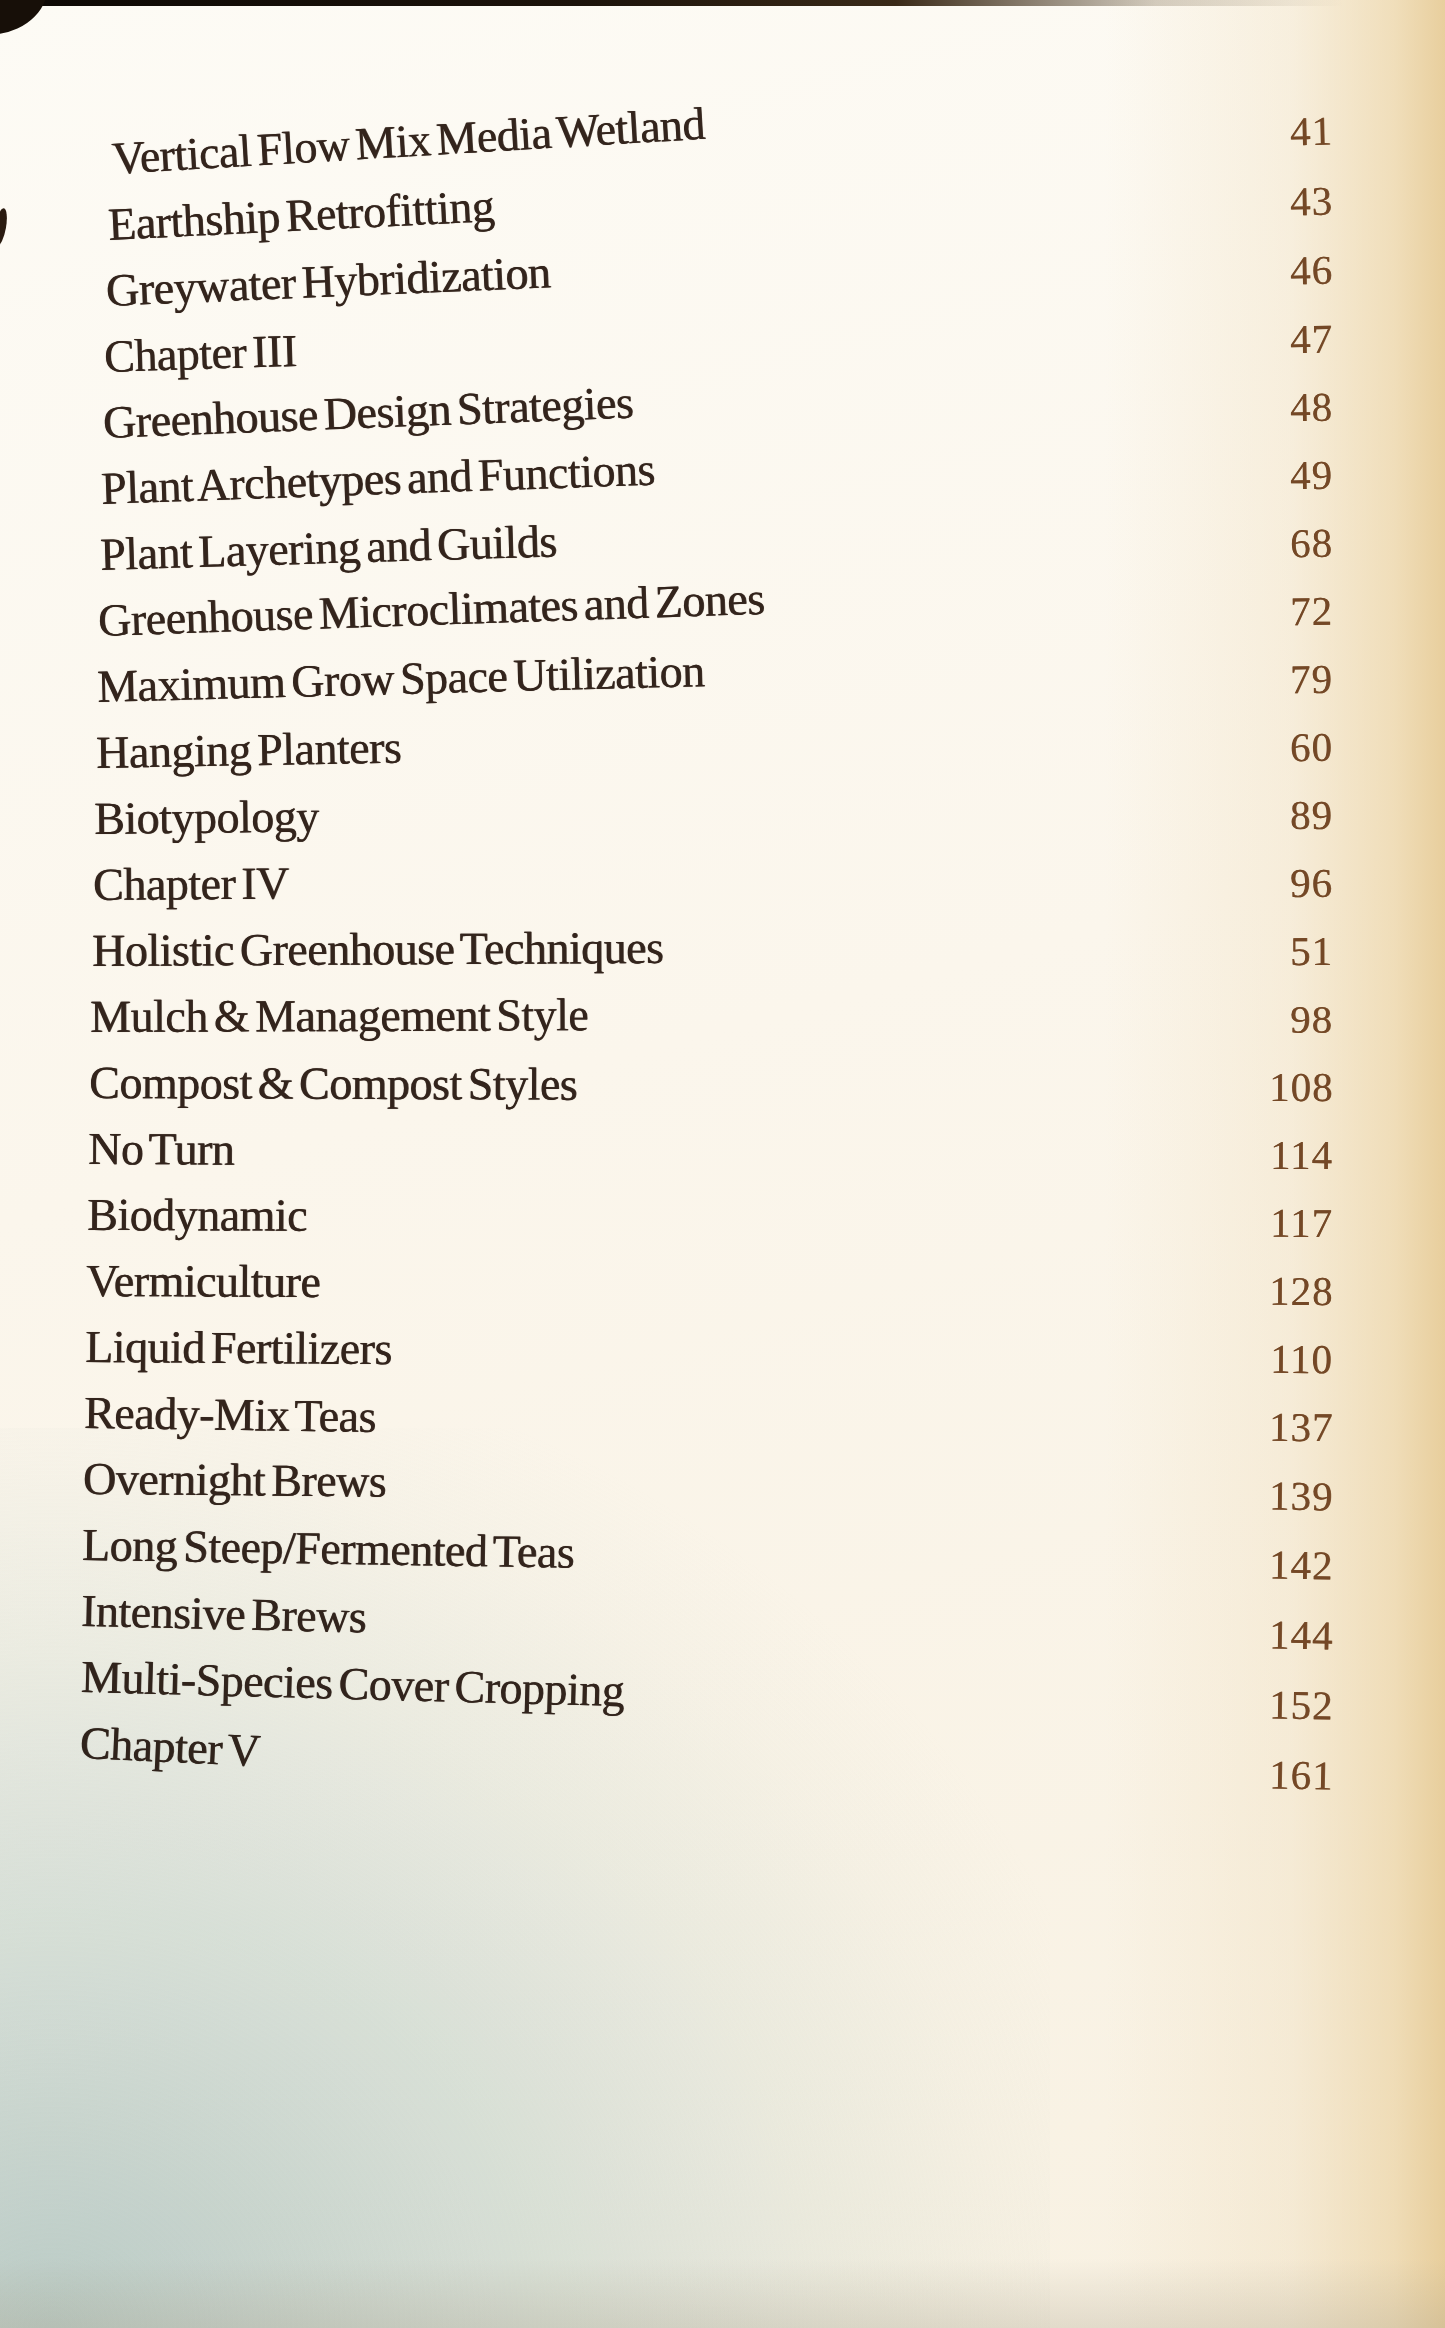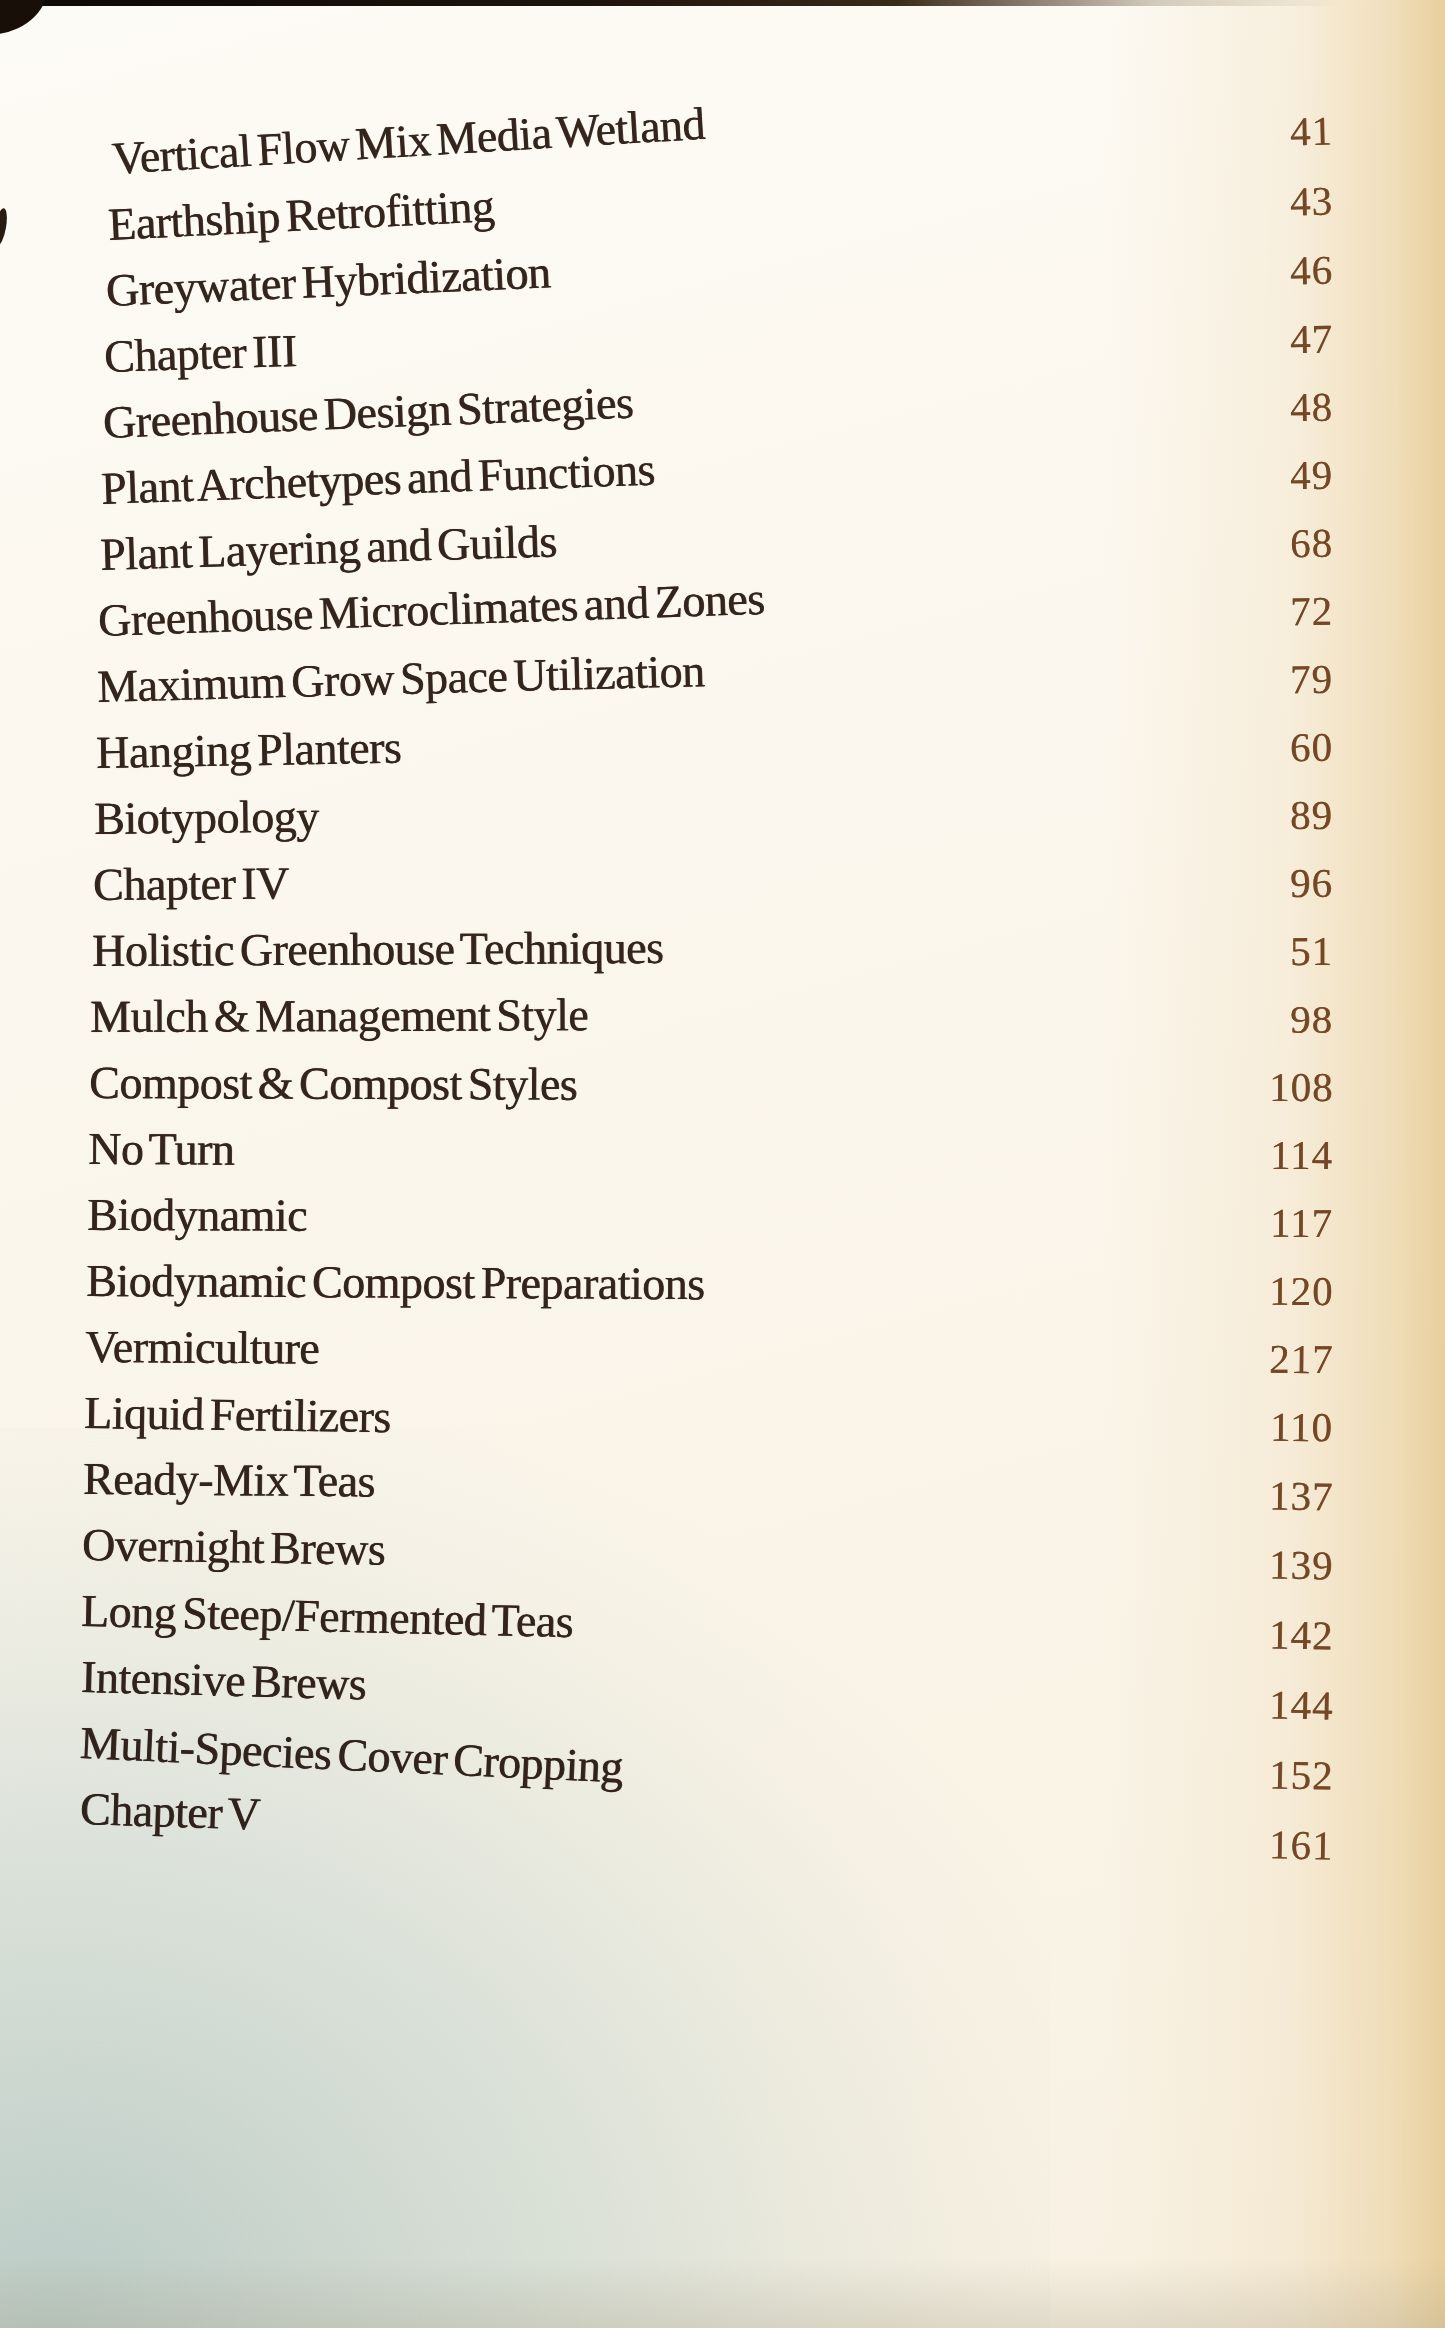--- a/index.html
+++ b/index.html
@@ -185,26 +185,22 @@
       </div>
       <div class="row">
         <span class="title">No Turn</span>
         <span class="num">114</span>
       </div>
       <div class="row">
         <span class="title">Biodynamic</span>
         <span class="num">117</span>
       </div>
       <div class="row">
-        <span class="title">Biodynamic Compost Preparations</span>
-        <span class="num">120</span>
-      </div>
-      <div class="row">
         <span class="title">Vermiculture</span>
-        <span class="num">217</span>
+        <span class="num">128</span>
       </div>
       <div class="row">
         <span class="title">Liquid Fertilizers</span>
         <span class="num">110</span>
       </div>
       <div class="row">
         <span class="title">Ready-Mix Teas</span>
         <span class="num">137</span>
       </div>
       <div class="row">

